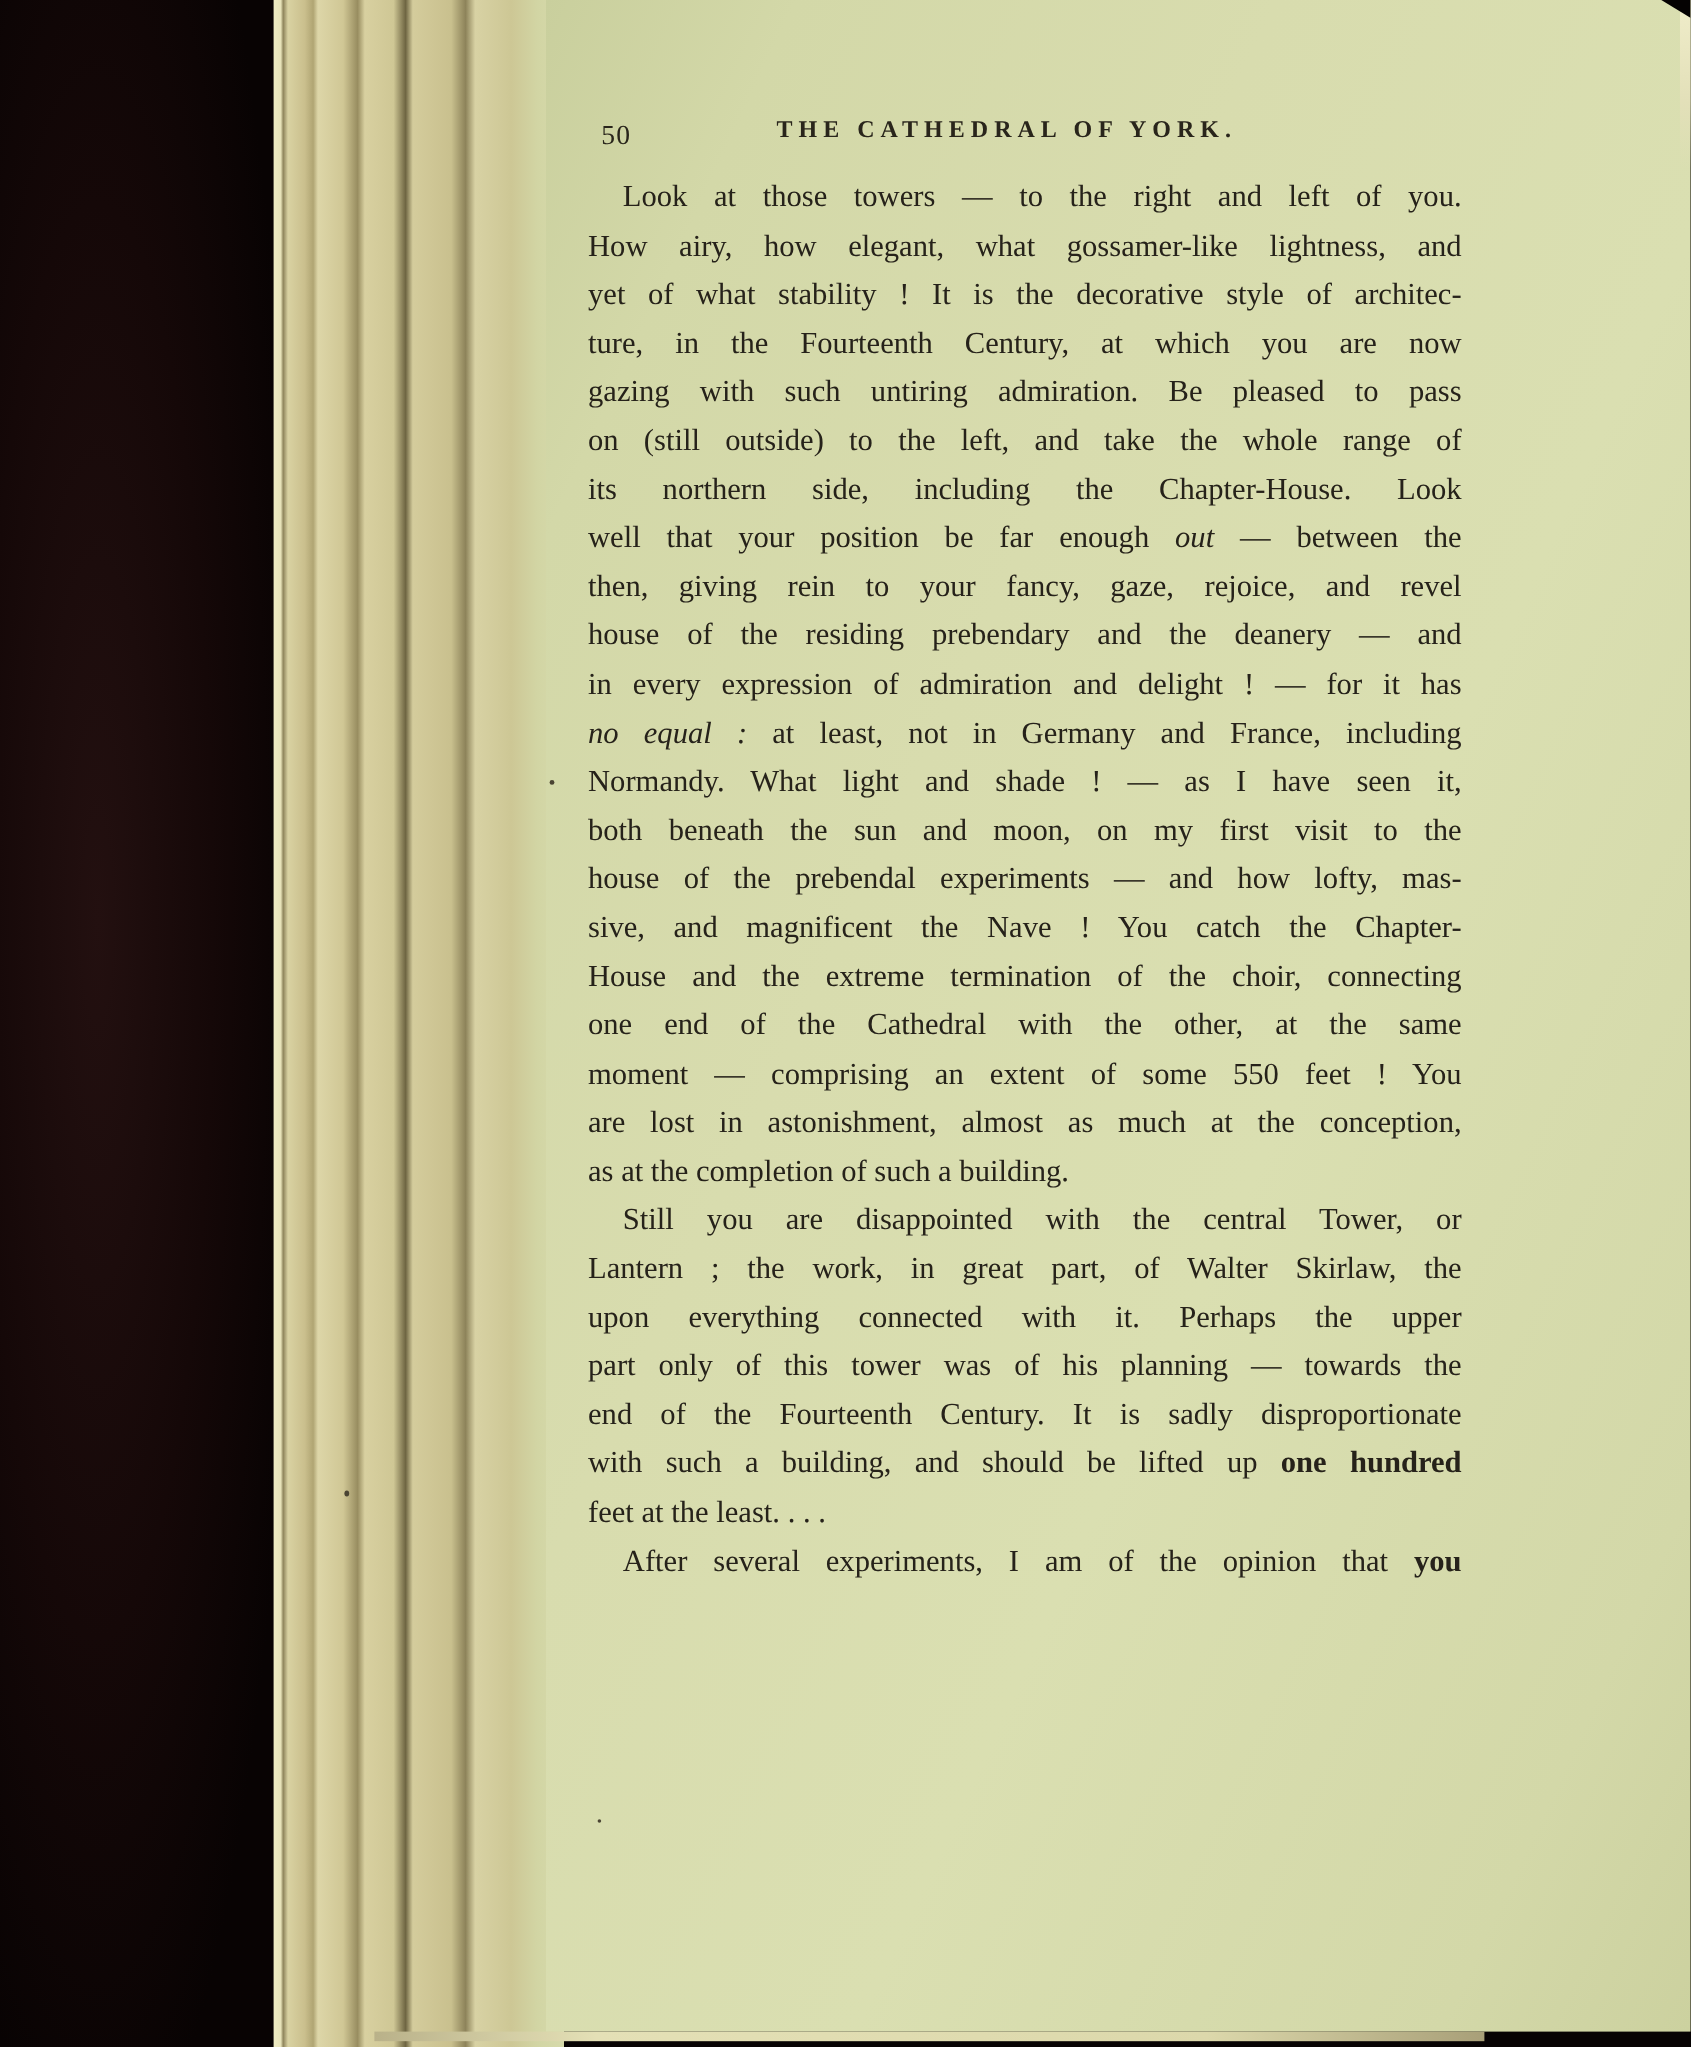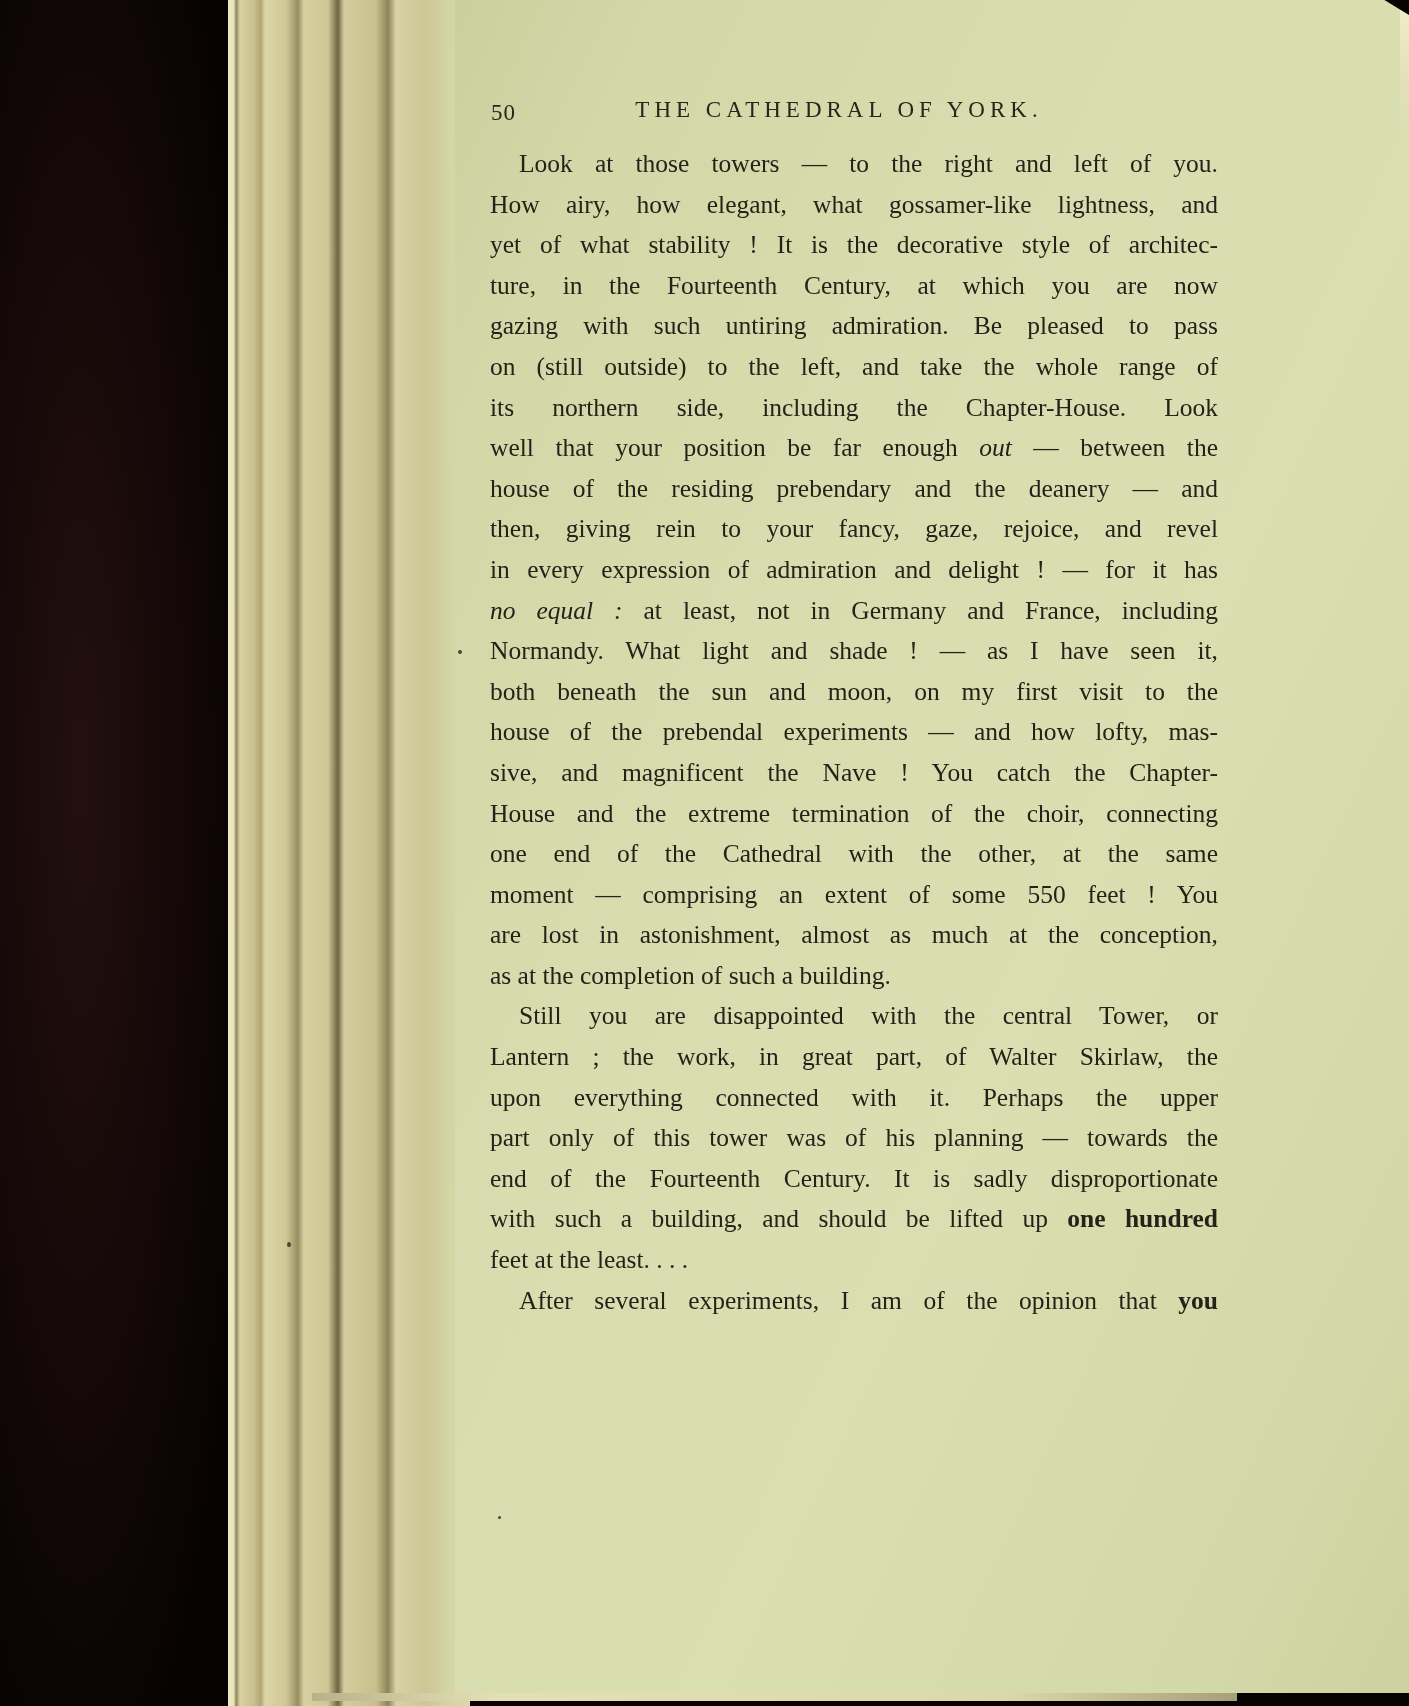--- a/index.html
+++ b/index.html
@@ -67,28 +67,28 @@
     background: linear-gradient(to right, #b9b189, #e4e0b6 20%, #dcd8ab 75%, #a89f78);
   }
   .running-head {
     position: absolute;
     top: 97px; left: 20px;
     width: 728px;
     text-align: center;
   }
   .pagenum {
     position: absolute;
-    left: 16px; top: 3px;
+    left: 26px; top: 3px;
     font-size: 23px;
     letter-spacing: 1px;
     color: #29251b;
   }
   .title {
-    font-size: 23px;
-    font-weight: normal;
+    font-size: 20px;
+    font-weight: bold;
     letter-spacing: 5px;
     color: #29251b;
   }
   .body {
     position: absolute;
     top: 149px; left: 35px;
     width: 728px;
     font-size: 25.5px;
     color: #26221a;
   }
@@ -124,22 +124,22 @@
     </div>
     <div class="body">
         <div class="line indent"><span>Look at those towers — to the right and left of you.</span></div>
         <div class="line"><span>How airy, how elegant, what gossamer-like lightness, and</span></div>
         <div class="line"><span>yet of what stability ! It is the decorative style of architec-</span></div>
         <div class="line"><span>ture, in the Fourteenth Century, at which you are now</span></div>
         <div class="line"><span>gazing with such untiring admiration. Be pleased to pass</span></div>
         <div class="line"><span>on (still outside) to the left, and take the whole range of</span></div>
         <div class="line"><span>its northern side, including the Chapter-House. Look</span></div>
         <div class="line"><span>well that your position be far enough </span><span class="it">out</span><span> — between the</span></div>
+        <div class="line"><span>then, giving rein to your fancy, gaze, rejoice, and revel</span></div>
         <div class="line"><span>house of the residing prebendary and the deanery — and</span></div>
-        <div class="line"><span>then, giving rein to your fancy, gaze, rejoice, and revel</span></div>
         <div class="line"><span>in every expression of admiration and delight ! — for it has</span></div>
         <div class="line"><span class="it">no equal :</span><span> at least, not in Germany and France, including</span></div>
         <div class="line"><span>Normandy. What light and shade ! — as I have seen it,</span></div>
         <div class="line"><span>both beneath the sun and moon, on my first visit to the</span></div>
         <div class="line"><span>house of the prebendal experiments — and how lofty, mas-</span></div>
         <div class="line"><span>sive, and magnificent the Nave ! You catch the Chapter-</span></div>
         <div class="line"><span>House and the extreme termination of the choir, connecting</span></div>
         <div class="line"><span>one end of the Cathedral with the other, at the same</span></div>
         <div class="line"><span>moment — comprising an extent of some 550 feet ! You</span></div>
         <div class="line"><span>are lost in astonishment, almost as much at the conception,</span></div>

